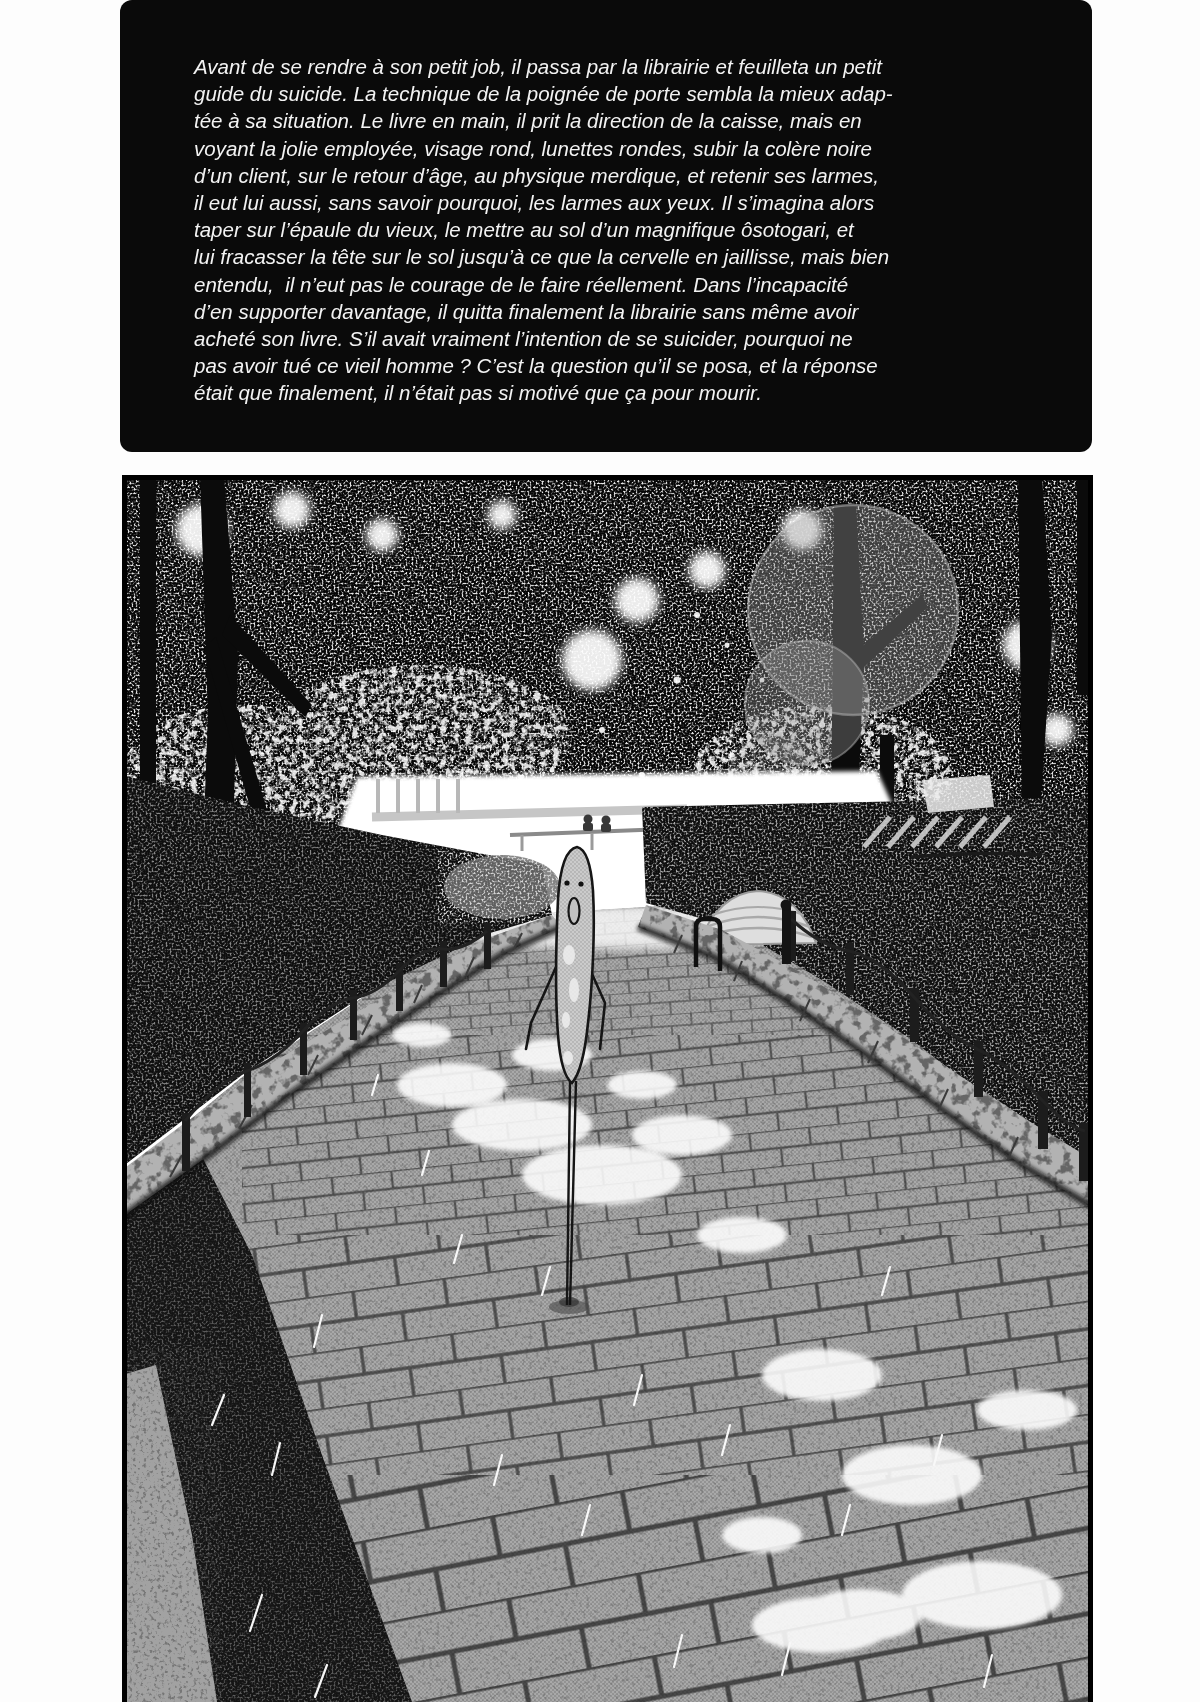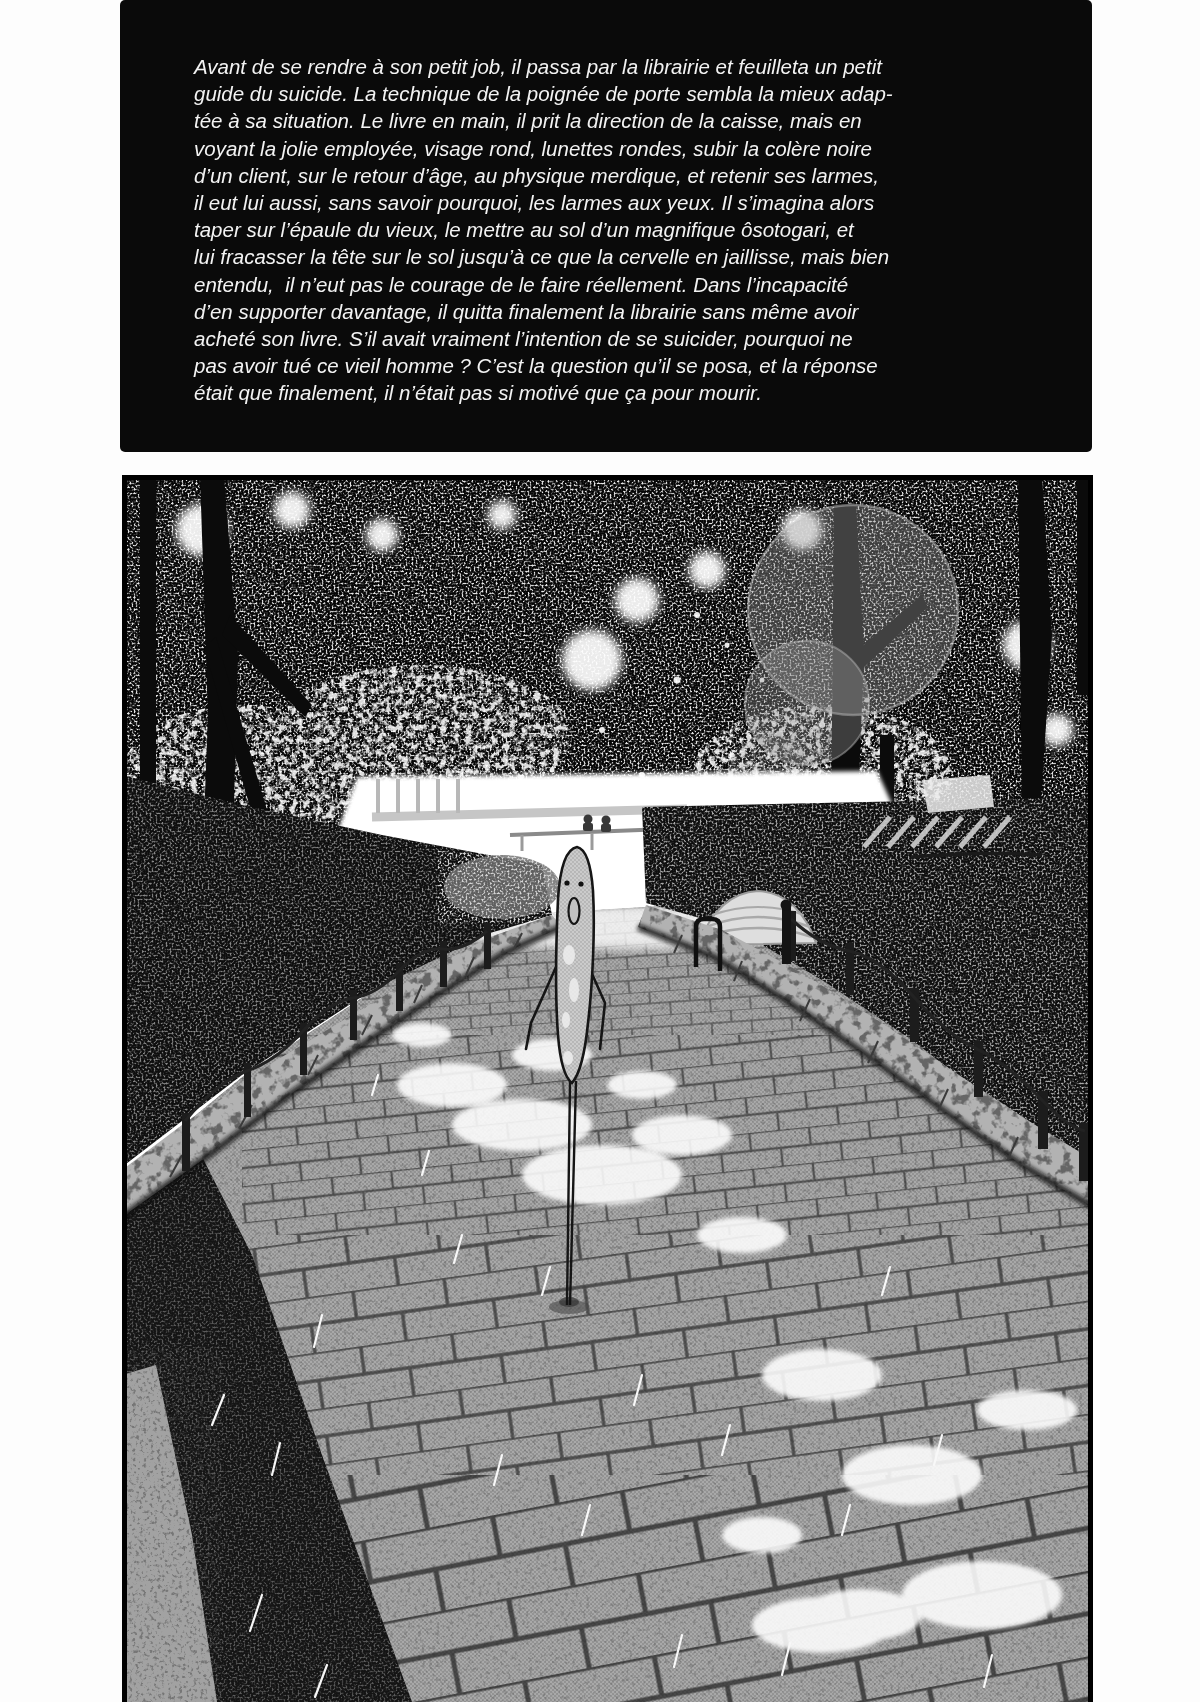--- a/index.html
+++ b/index.html
@@ -3,21 +3,21 @@
 <meta charset="utf-8">
 <style>
   html,body{margin:0;padding:0;}
   body{
     width:1200px;height:1702px;position:relative;
     background:#fdfdfd;overflow:hidden;
     font-family:"Liberation Sans","DejaVu Sans",sans-serif;
   }
   .narration-box{
     position:absolute;left:120px;top:0;width:972px;height:452px;
-    background:#0a0a0a;border-radius:5px;box-sizing:border-box;
+    background:#0a0a0a;border-radius:12px;box-sizing:border-box;
     padding:53px 30px 0 74px;
   }
   .ntext{
     font-style:italic;font-size:20.5px;line-height:27.2px;
     color:#f3f3f3;white-space:pre;letter-spacing:0px;
   }
   .panel{
     position:absolute;left:122px;top:475px;width:971px;height:1227px;
     overflow:hidden;background:#ffffff;
   }

